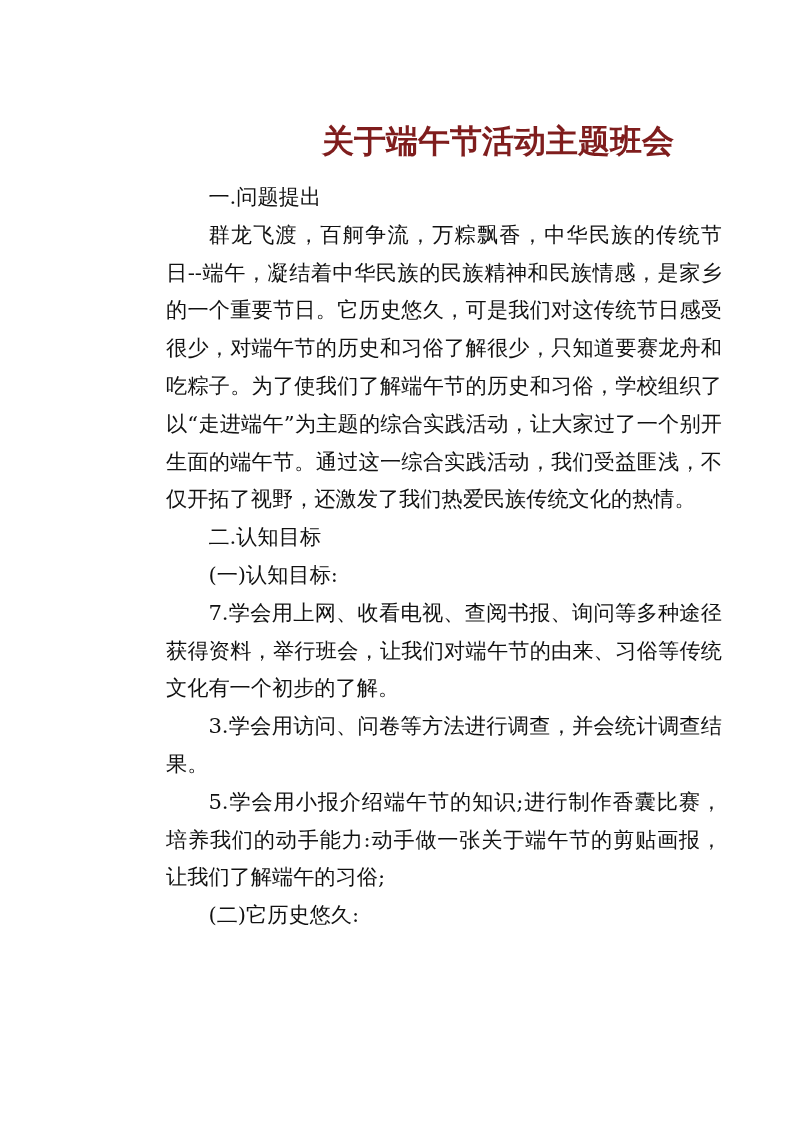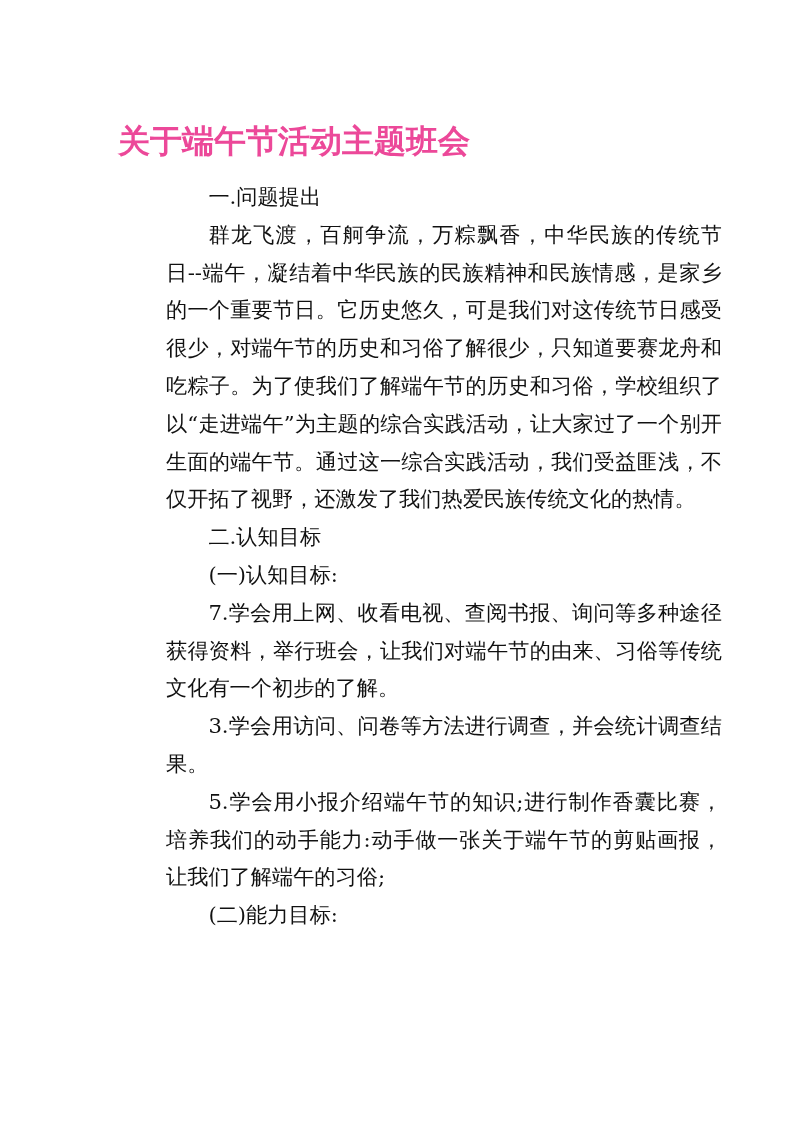--- a/index.html
+++ b/index.html
@@ -6,23 +6,23 @@
   body {
     width: 793px; height: 1122px; position: relative; overflow: hidden;
     font-family: "DejaVu Serif", "Liberation Serif", serif;
     color: #111111;
   }
   .page {
     position: absolute; left: 118px; top: 0; width: 556px;
   }
   .title {
     position: absolute; left: 0; width: 556px; top: 121px;
-    text-align: left; font-size: 32px; font-weight: bold;
+    text-align: right; font-size: 32px; font-weight: bold;
     font-family: "DejaVu Sans", "Liberation Sans", sans-serif;
-    line-height: 40px; letter-spacing: 0px; color: #ec4899;
+    line-height: 40px; letter-spacing: 0px; color: #7f1d1d;
   }
   .body-text {
     position: absolute; left: 0; top: 178px; width: 556px;
     font-size: 21.2px; line-height: 37.8px;
     text-align: justify;
     margin-left: 48px;
   }
   .body-text p { margin: 0; text-indent: 2em; }
 </style>
 </head>
@@ -31,15 +31,15 @@
 <div class="page">
   <div class="title">关于端午节活动主题班会</div>
   <div class="body-text">
     <p>一.问题提出</p>
     <p>群龙飞渡，百舸争流，万粽飘香，中华民族的传统节日--端午，凝结着中华民族的民族精神和民族情感，是家乡的一个重要节日。它历史悠久，可是我们对这传统节日感受很少，对端午节的历史和习俗了解很少，只知道要赛龙舟和吃粽子。为了使我们了解端午节的历史和习俗，学校组织了以“走进端午”为主题的综合实践活动，让大家过了一个别开生面的端午节。通过这一综合实践活动，我们受益匪浅，不仅开拓了视野，还激发了我们热爱民族传统文化的热情。</p>
     <p>二.认知目标</p>
     <p>(一)认知目标:</p>
     <p>7.学会用上网、收看电视、查阅书报、询问等多种途径获得资料，举行班会，让我们对端午节的由来、习俗等传统文化有一个初步的了解。</p>
     <p>3.学会用访问、问卷等方法进行调查，并会统计调查结果。</p>
     <p>5.学会用小报介绍端午节的知识;进行制作香囊比赛，培养我们的动手能力:动手做一张关于端午节的剪贴画报，让我们了解端午的习俗;</p>
-    <p>(二)能力目标:</p>
+    <p>(二)它历史悠久:</p>
   </div>
 </div>
 
 </body></html>

